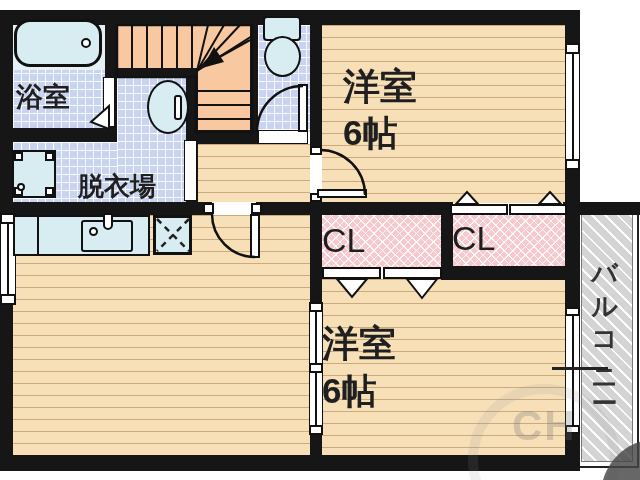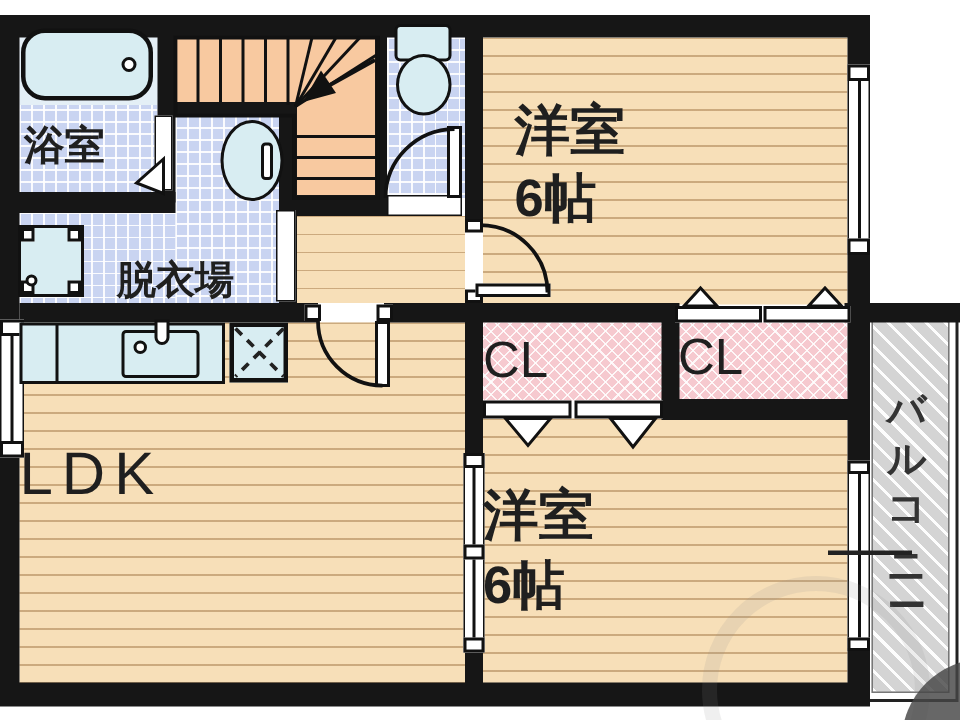--- a/index.html
+++ b/index.html
@@ -177,20 +177,20 @@
         <line x1="189" y1="219" x2="157" y2="251"></line>
     </g>
   </svg>
 
   <div class="lbl" style="left:16px;top:84px;width:82px;font-size:27px;">浴室</div>
   <div class="lbl" style="left:78px;top:173px;width:104px;font-size:26px;">脱衣場</div>
   <div class="lbl" style="left:343px;top:68px;width:200px;font-size:37px;">洋室</div>
   <div class="lbl" style="left:343px;top:115px;width:200px;font-size:35px;">6帖</div>
   <div class="lbl" style="left:322px;top:223px;width:121px;font-size:34px;font-weight:500;">CL</div>
   <div class="lbl" style="left:452px;top:221px;width:113px;font-size:34px;font-weight:500;">CL</div>
-  <div class="lbl" style="left:13px;top:296px;width:297px;font-size:40px;letter-spacing:6px;font-weight:500;">LDK</div>
   <div class="lbl" style="left:322px;top:325px;width:240px;font-size:37px;">洋室</div>
   <div class="lbl" style="left:322px;top:373px;width:240px;font-size:35px;">6帖</div>
 
   <div class="abs" style="left:468px;top:384px;width:152px;height:152px;border:10px solid rgba(140,140,140,0.14);border-radius:50%;"></div>
+  <div class="abs" style="left:512px;top:402px;font-size:42px;font-weight:bold;color:rgba(110,110,110,0.28);letter-spacing:2px;">CH</div>
   <div class="abs" style="left:601px;top:439px;width:112px;height:112px;border-radius:50%;background:rgba(70,70,70,0.82);"></div>
 
 </div>
 
 </body></html>

